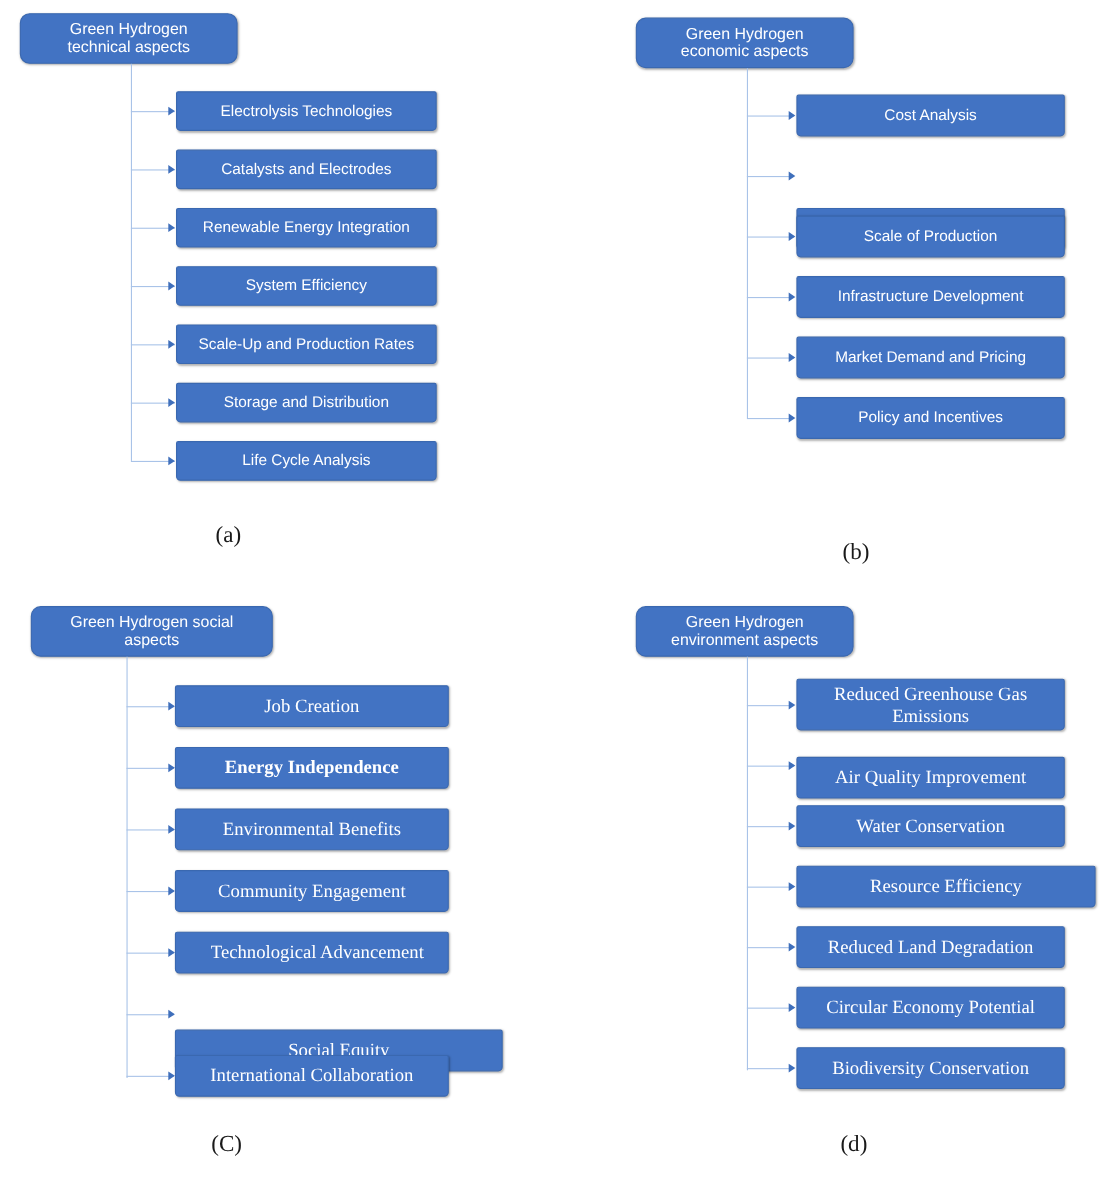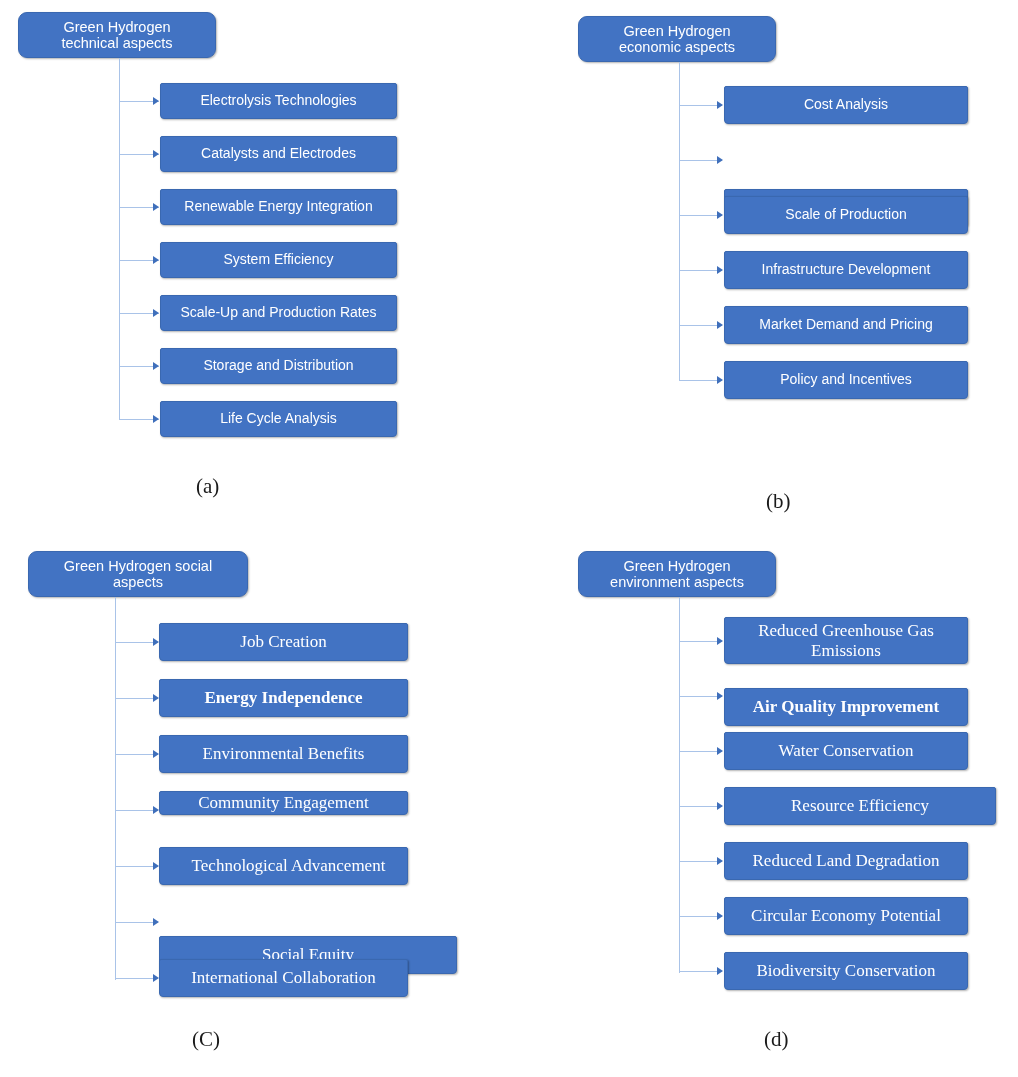--- a/index.html
+++ b/index.html
@@ -170,21 +170,21 @@
   <div class="branch" style="left:115px; top:866px; width:43px;"></div>
   <div class="arrow" style="left:153px; top:862px;"></div>
   <div class="branch" style="left:115px; top:922px; width:43px;"></div>
   <div class="arrow" style="left:153px; top:918px;"></div>
   <div class="branch" style="left:115px; top:978px; width:43px;"></div>
   <div class="arrow" style="left:153px; top:974px;"></div>
 
   <div class="node child serif-node" style="left:159px; top:623px; width:249px; height:38px; font-size:17px;">Job Creation</div>
   <div class="node child serif-node" style="left:159px; top:679px; width:249px; height:38px; font-size:17px;font-weight:bold;">Energy Independence</div>
   <div class="node child serif-node" style="left:159px; top:735px; width:249px; height:38px; font-size:17px;">Environmental Benefits</div>
-  <div class="node child serif-node" style="left:159px; top:791px; width:249px; height:24px; font-size:17px;font-family:Liberation Serif, serif;">Community Engagement</div>
+  <div class="node child serif-node" style="left:159px; top:791px; width:249px; height:38px; font-size:17px;font-family:Liberation Serif, serif;">Community Engagement</div>
   <div class="node child serif-node" style="left:159px; top:847px; width:249px; height:38px; font-size:17px;padding-left:16px;">Technological Advancement</div>
   <div class="node child serif-node" style="left:159px; top:903px; width:298px; height:38px; font-size:17px;margin-top:33px;">Social Equity</div>
   <div class="node child serif-node" style="left:159px; top:959px; width:249px; height:38px; font-size:17px;">International Collaboration</div>
 
   <div class="caption" style="left:192px; top:1027px;">(C)</div>
 </div>
 
 <div class="panel">
 
   <div class="node root sans-node" style="left:578px; top:551px; width:198px; height:46px; font-size:14.5px;">
@@ -205,21 +205,21 @@
   <div class="branch" style="left:679px; top:806px; width:43px;"></div>
   <div class="arrow" style="left:717px; top:802px;"></div>
   <div class="branch" style="left:679px; top:861px; width:43px;"></div>
   <div class="arrow" style="left:717px; top:857px;"></div>
   <div class="branch" style="left:679px; top:916px; width:43px;"></div>
   <div class="arrow" style="left:717px; top:912px;"></div>
   <div class="branch" style="left:679px; top:971px; width:43px;"></div>
   <div class="arrow" style="left:717px; top:967px;"></div>
 
   <div class="node child serif-node" style="left:724px; top:617px; width:244px; height:47px; font-size:17px;">Reduced Greenhouse Gas Emissions</div>
-  <div class="node child serif-node" style="left:724px; top:688px; width:244px; height:38px; font-size:17px;font-weight:bold;">Air Quality Improvement</div>
+  <div class="node child serif-node" style="left:724px; top:688px; width:244px; height:38px; font-size:17px;">Air Quality Improvement</div>
   <div class="node child serif-node" style="left:724px; top:732px; width:244px; height:38px; font-size:17px;">Water Conservation</div>
   <div class="node child serif-node" style="left:724px; top:787px; width:272px; height:38px; font-size:17px;">Resource Efficiency</div>
   <div class="node child serif-node" style="left:724px; top:842px; width:244px; height:38px; font-size:17px;">Reduced Land Degradation</div>
   <div class="node child serif-node" style="left:724px; top:897px; width:244px; height:38px; font-size:17px;">Circular Economy Potential</div>
   <div class="node child serif-node" style="left:724px; top:952px; width:244px; height:38px; font-size:17px;">Biodiversity Conservation</div>
 
   <div class="caption" style="left:764px; top:1027px;">(d)</div>
 </div>
 
 </body></html>

